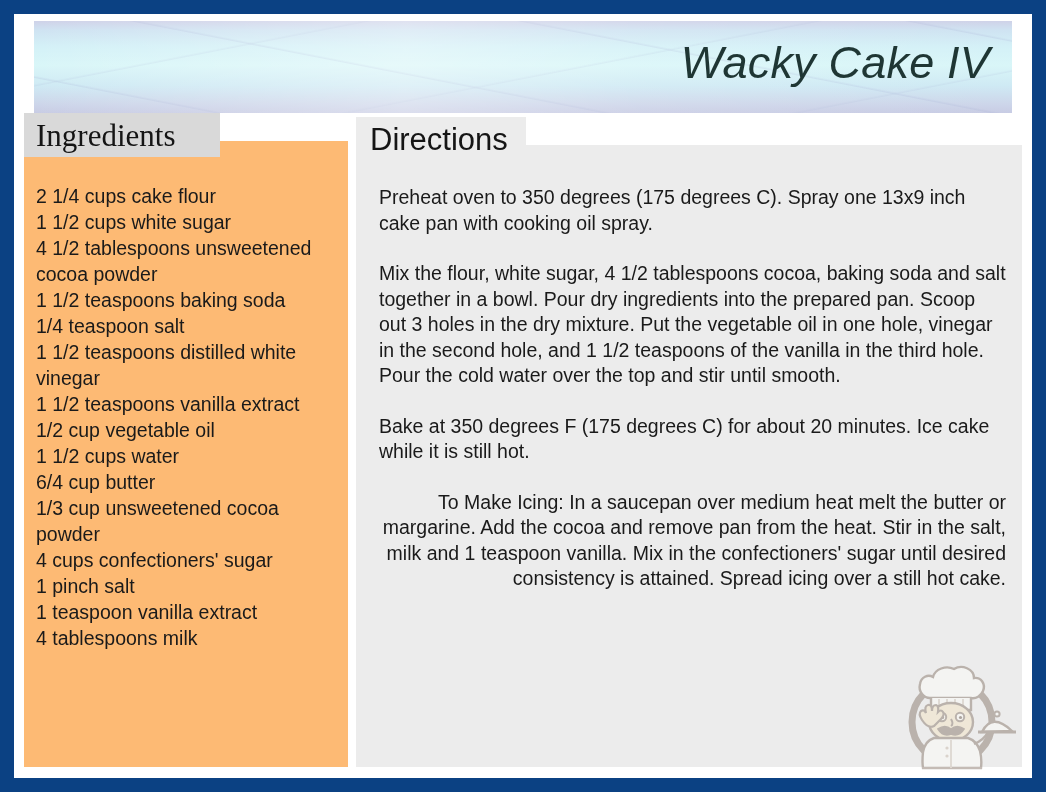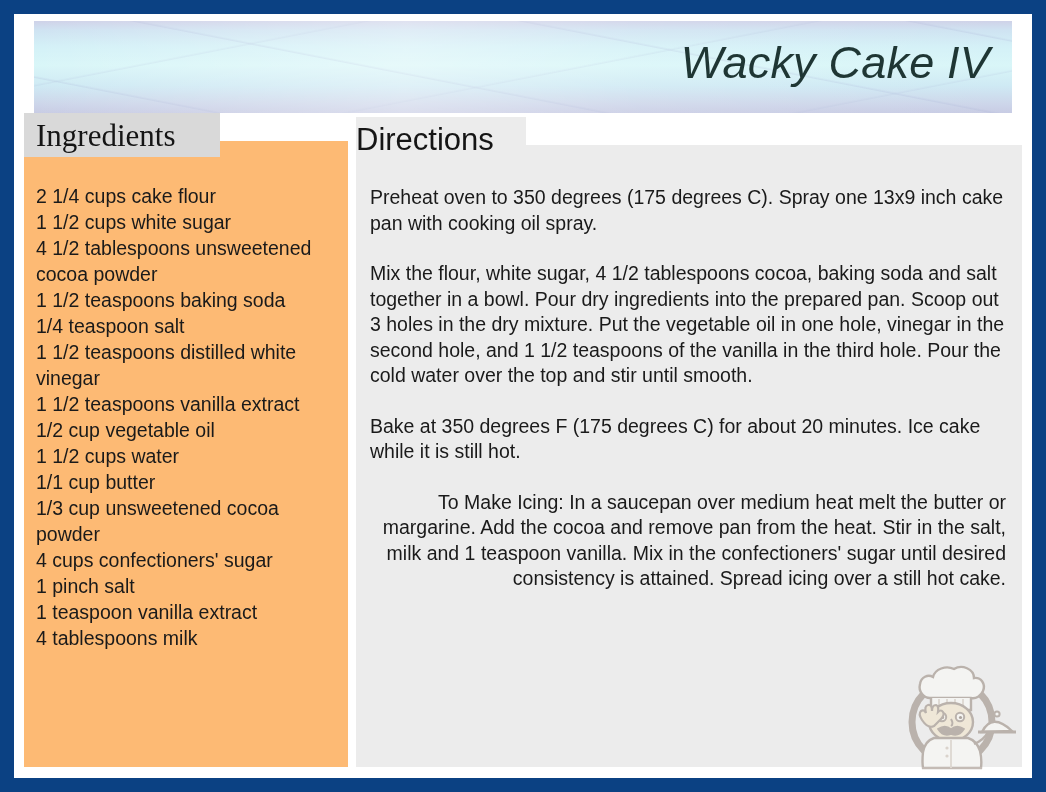--- a/index.html
+++ b/index.html
@@ -101,21 +101,21 @@
 
   .panel-tab {
     position: absolute;
     top: 0;
     height: 44px;
     box-sizing: border-box;
     display: flex;
     align-items: center;
   }
   .panel-ingredients .panel-tab { left: 0; width: 196px; background: #d9d9d9; padding-left: 12px; font-family: Liberation Serif, serif; }
-  .panel-directions  .panel-tab { left: 0; width: 170px; background: #ececec; top: 4px; }
+  .panel-directions  .panel-tab { left: 0; width: 170px; background: #ececec; padding-left: 14px; top: 4px; }
 
   .panel-tab-label {
     font-size: 31px;
     font-weight: 400;
     color: #151515;
     line-height: 1;
   }
 
   .panel-body {
     position: absolute;
@@ -210,20 +210,21 @@
     color: #1a1a1a;
   }
   .ing-item { white-space: normal; }
 
   .dir-list {
     position: relative;
     z-index: 3;
     font-size: 19.5px;
     line-height: 25.5px;
     color: #1a1a1a;
+    margin-left: 9px;
   }
   .dir-para { margin: 0 0 25px 0; }
   .dir-para:last-child { margin-bottom: 0; text-align: right; }
 
   
   .panel-gutter {
     position: absolute;
     left: 334px;
     top: 0;
     width: 8px;
@@ -268,21 +269,21 @@
         <div class="ing-list">
           <div class="ing-item">2 1/4 cups cake flour</div>
           <div class="ing-item">1 1/2 cups white sugar</div>
           <div class="ing-item">4 1/2 tablespoons unsweetened cocoa powder</div>
           <div class="ing-item">1 1/2 teaspoons baking soda</div>
           <div class="ing-item">1/4 teaspoon salt</div>
           <div class="ing-item">1 1/2 teaspoons distilled white vinegar</div>
           <div class="ing-item">1 1/2 teaspoons vanilla extract</div>
           <div class="ing-item">1/2 cup vegetable oil</div>
           <div class="ing-item">1 1/2 cups water</div>
-          <div class="ing-item">1/1 cup butter</div>
+          <div class="ing-item">6/4 cup butter</div>
           <div class="ing-item">1/3 cup unsweetened cocoa powder</div>
           <div class="ing-item">4 cups confectioners' sugar</div>
           <div class="ing-item">1 pinch salt</div>
           <div class="ing-item">1 teaspoon vanilla extract</div>
           <div class="ing-item">4 tablespoons milk</div>
         </div>
       </div>
       <div class="panel-tab">
         <span class="panel-tab-label">Ingredients</span>
       </div>

